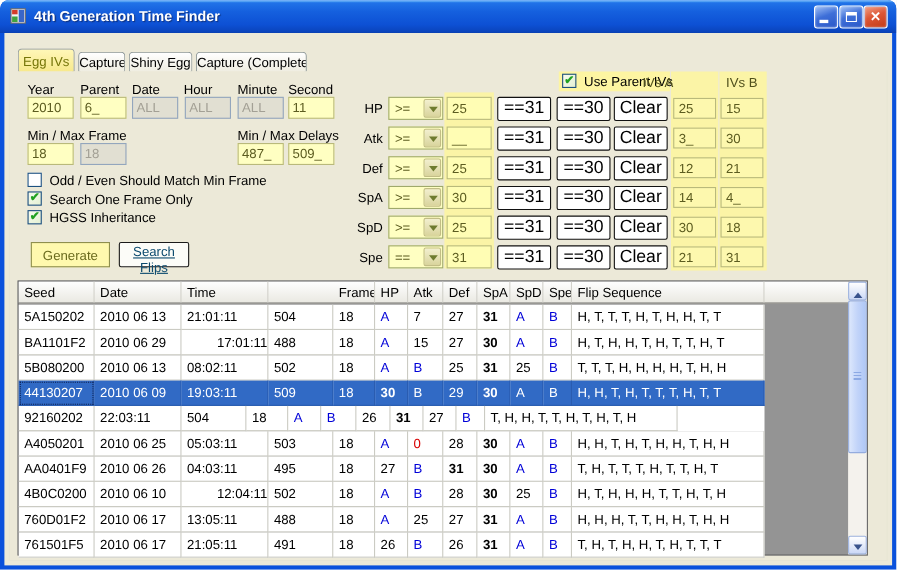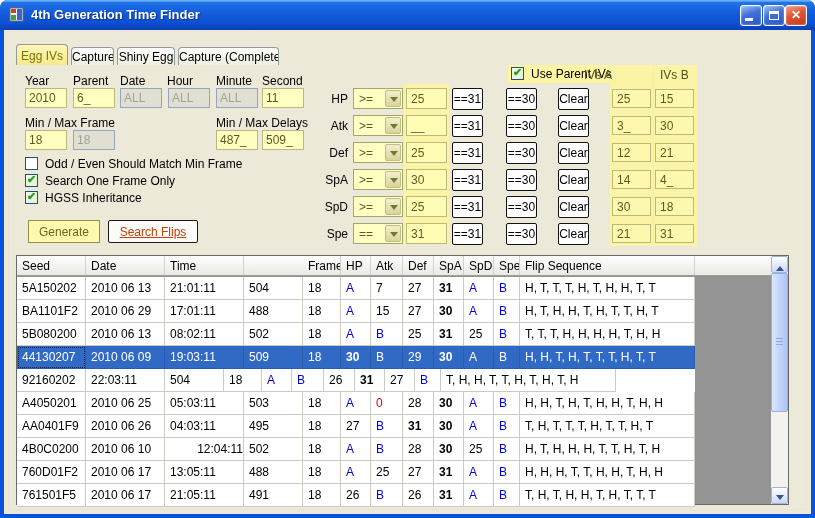--- a/index.html
+++ b/index.html
@@ -43,40 +43,40 @@
   .cb-row{position:absolute;height:15px;cursor:default;}
   .cb0{left:25px;top:157px}.cb1{left:25px;top:174px}.cb2{left:25px;top:191px}
   .cbp{left:511px;top:67px}
   .cb-box{position:absolute;left:0;top:0;width:13px;height:13px;background:#fff;border:1px solid #1C5180;}
   .cb-row.checked .cb-box{background:linear-gradient(135deg,#F6FBEF,#E4F0D2);}
   .cb-row.checked .cb-box::after{content:'✔';position:absolute;left:1px;top:-2px;font-size:11px;font-weight:bold;color:#21A121;}
   .cb-lbl{position:absolute;left:20px;top:0px;font-size:12px;color:#000;white-space:nowrap;}
   
   .btn-generate{position:absolute;left:28px;top:220px;width:72px;height:23px;background:#FFF9AE;
     border:1px solid #8F8F4E;font-size:12px;color:#6B6B1E;}
-  .btn-searchflips{position:absolute;left:108px;top:220px;width:90px;height:23px;background:#FCFCF8;
-    border:1px solid #1A1A1A;border-radius:2px;font-size:12px;color:#c2410c;text-decoration:underline;}
+  .btn-searchflips{position:absolute;left:108px;top:220px;width:64px;height:23px;background:#FCFCF8;
+    border:1px solid #1A1A1A;border-radius:2px;font-size:12px;color:#0c4a6e;text-decoration:underline;}
   
   .pivs-panel{position:absolute;left:508px;top:65px;width:101px;height:18px;background:#FDF5A2;}
   .val-strip{position:absolute;left:404px;top:84px;width:45px;height:160px;background:#FBF4A6;}
   .ivcol-panel{position:absolute;top:65px;width:43px;height:181px;background:#FBF4A6;}
   .ivcol-panel.pa{left:610px}.ivcol-panel.pb{left:654px}
   .ivcol-hdr{position:absolute;top:68px;font-size:12px;color:#50501C;}
   .ivcol-hdr.ha{left:584px}.ivcol-hdr.hb{left:660px}
   
   .stat-label{position:absolute;width:32px;font-size:12px;color:#000;text-align:right;}
   .stat-select{position:absolute;width:50px;height:21px;background:#FFFFC2;border:1px solid #9FA96B;}
   .stat-op{position:absolute;left:5px;top:3px;font-size:12px;color:#5C5C20;}
   .dd-btn{position:absolute;right:1px;top:1px;width:16px;height:17px;
     background:linear-gradient(#F2EFCF,#D9D49C);border:1px solid #C2BD86;border-radius:2px;}
   .dd-arrow{position:absolute;left:4px;top:6px;width:0;height:0;border:4px solid transparent;border-top:5px solid #6E7B2F;}
   .stat-value{position:absolute;width:41px;height:21px;background:#FFFDB4;border:1px solid #B9B97B;
     font-size:12px;color:#5C5C20;padding:3px 4px;white-space:pre;}
-  .stat-btn{position:absolute;width:31px;height:22px;background:#FFFFFF;border:1px solid #111;
-    border-radius:2px;font-size:12px;color:#000;padding:0;}
+  .stat-btn{position:absolute;width:49px;height:22px;background:#FFFFFF;border:1px solid #111;
+    border-radius:2px;font-size:16px;color:#000;padding:0;}
   .iv-box{position:absolute;width:39px;height:19px;background:#FDF8AE;border:1px solid #B9B97B;
     font-size:12px;color:#5C5C20;padding:2px 4px;}
   
   .grid{position:absolute;left:16px;top:255px;width:773px;height:250px;background:#949494;border:1px solid #696969;}
   .tbl-header{position:absolute;left:0;top:0;width:754px;height:20px;display:flex;
     background:linear-gradient(#FEFEFE,#EAE9E2);border-bottom:1px solid #9D9C95;}
   .th{flex:none;border-right:1px solid #D2D1CA;font-size:12px;color:#000;padding:3px 0 0 5px;
     white-space:nowrap;overflow:hidden;}
   .th.fill{flex:1;border-right:none;}
   .tbl-body{position:absolute;left:0;top:21px;}
@@ -291,21 +291,21 @@
           <div class="td" style="width: 32px;">7</div>
           <div class="td" style="width: 31px;">27</div>
           <div class="td c-hi" style="width: 30px;">31</div>
           <div class="td c-ab" style="width: 30px;">A</div>
           <div class="td c-ab" style="width: 26px;">B</div>
           <div class="td" style="width: 175px;">H, T, T, T, H, T, H, H, T, T</div>
         </div>
         <div class="tr">
           <div class="td" style="width: 69px;">BA1101F2</div>
           <div class="td" style="width: 79px;">2010 06 29</div>
-          <div class="td" style="width: 79px;">17:01:11</div>
+          <div class="td" style="width: 79px; text-align: right;">17:01:11</div>
           <div class="td" style="width: 59px;">488</div>
           <div class="td" style="width: 38px;">18</div>
           <div class="td c-ab" style="width: 30px;">A</div>
           <div class="td" style="width: 32px;">15</div>
           <div class="td" style="width: 31px;">27</div>
           <div class="td c-hi" style="width: 30px;">30</div>
           <div class="td c-ab" style="width: 30px;">A</div>
           <div class="td c-ab" style="width: 26px;">B</div>
           <div class="td" style="width: 175px;">H, T, H, H, T, H, T, T, H, T</div>
         </div>

